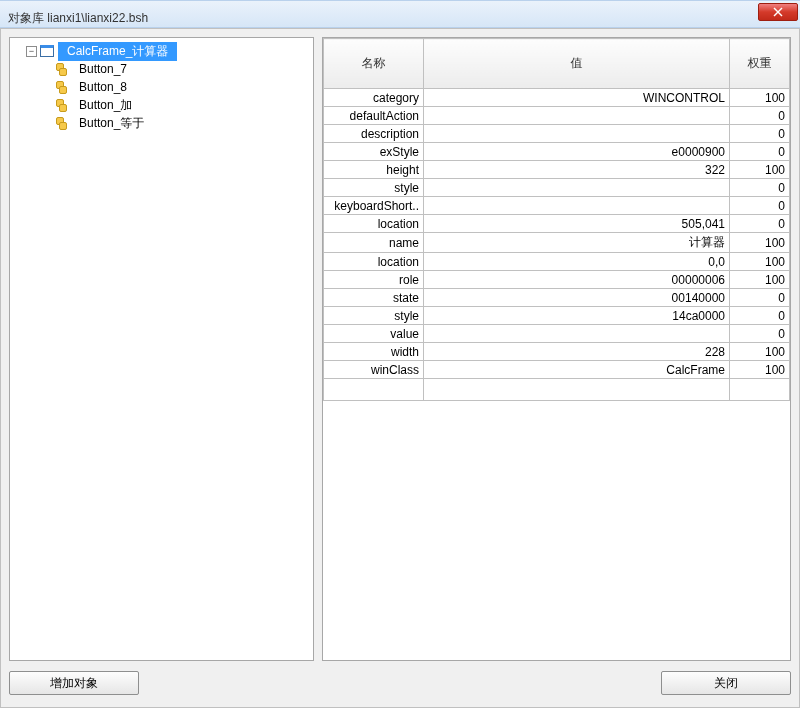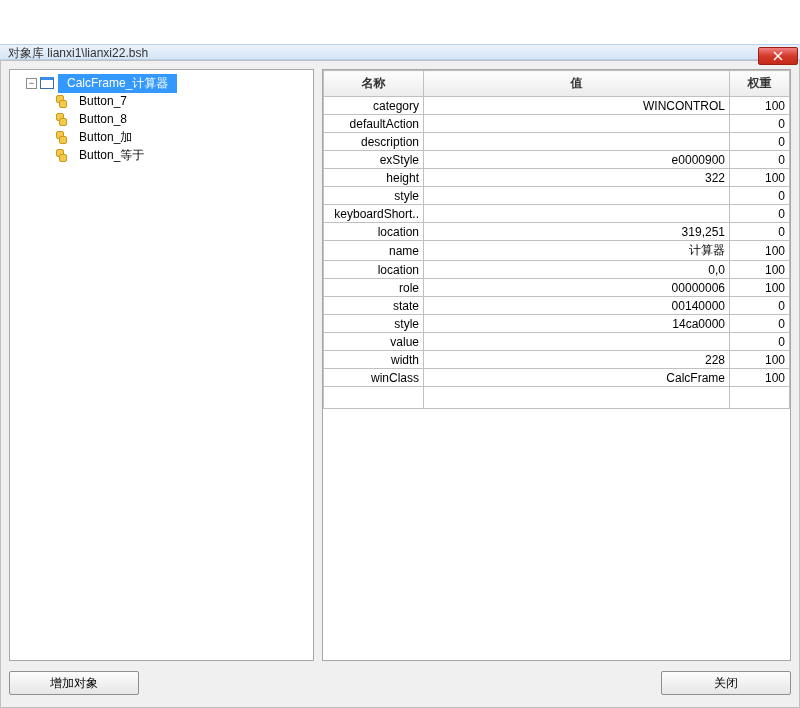--- a/index.html
+++ b/index.html
@@ -11,29 +11,28 @@
   height: 708px;
   overflow: hidden;
 }
 .window {
   width: 800px;
   height: 708px;
   display: flex;
   flex-direction: column;
 }
 .titlebar {
-  height: 16px;
+  height: 28px;
   background: linear-gradient(to bottom, #eaf2fb 0%, #d6e6f7 100%);
   border-top: 1px solid #b9d1ec;
   border-bottom: 1px solid #b9d1ec;
   display: flex;
-  align-items: flex-start;
+  align-items: flex-end;
   padding-left: 8px;
   position: relative;
-  margin-top: 44px;
 }
 .titlebar .title { color: #333; }
 .close-btn {
   position: absolute;
   right: 2px;
   top: 2px;
   width: 40px;
   height: 18px;
   background: linear-gradient(to bottom, #f08080 0%, #d43a2a 50%, #c22a1a 100%);
   border: 1px solid #9e1e10;
@@ -137,22 +136,22 @@
   width: 100%;
   border-collapse: collapse;
   table-layout: fixed;
 }
 .prop-table col.c-name { width: 100px; }
 .prop-table col.c-val { }
 .prop-table col.c-weight { width: 60px; }
 .prop-table th {
   background: linear-gradient(to bottom, #fdfdfd, #ececec);
   border: 1px solid #c0c0c0;
-  font-weight: bold;
-  padding: 4px 4px;
+  font-weight: normal;
+  padding: 16px 4px;
   height: 20px;
   text-align: center;
   color: #333;
 }
 .prop-table td {
   border: 1px solid #c0c0c0;
   padding: 1px 4px;
   height: 18px;
   color: #000;
   overflow: hidden;
@@ -283,21 +282,21 @@
                 <td></td>
                 <td>0</td>
               </tr>
               <tr>
                 <td>keyboardShort..</td>
                 <td></td>
                 <td>0</td>
               </tr>
               <tr>
                 <td>location</td>
-                <td>319,251</td>
+                <td>505,041</td>
                 <td>0</td>
               </tr>
               <tr>
                 <td>name</td>
                 <td>计算器</td>
                 <td>100</td>
               </tr>
               <tr>
                 <td>location</td>
                 <td>0,0</td>

